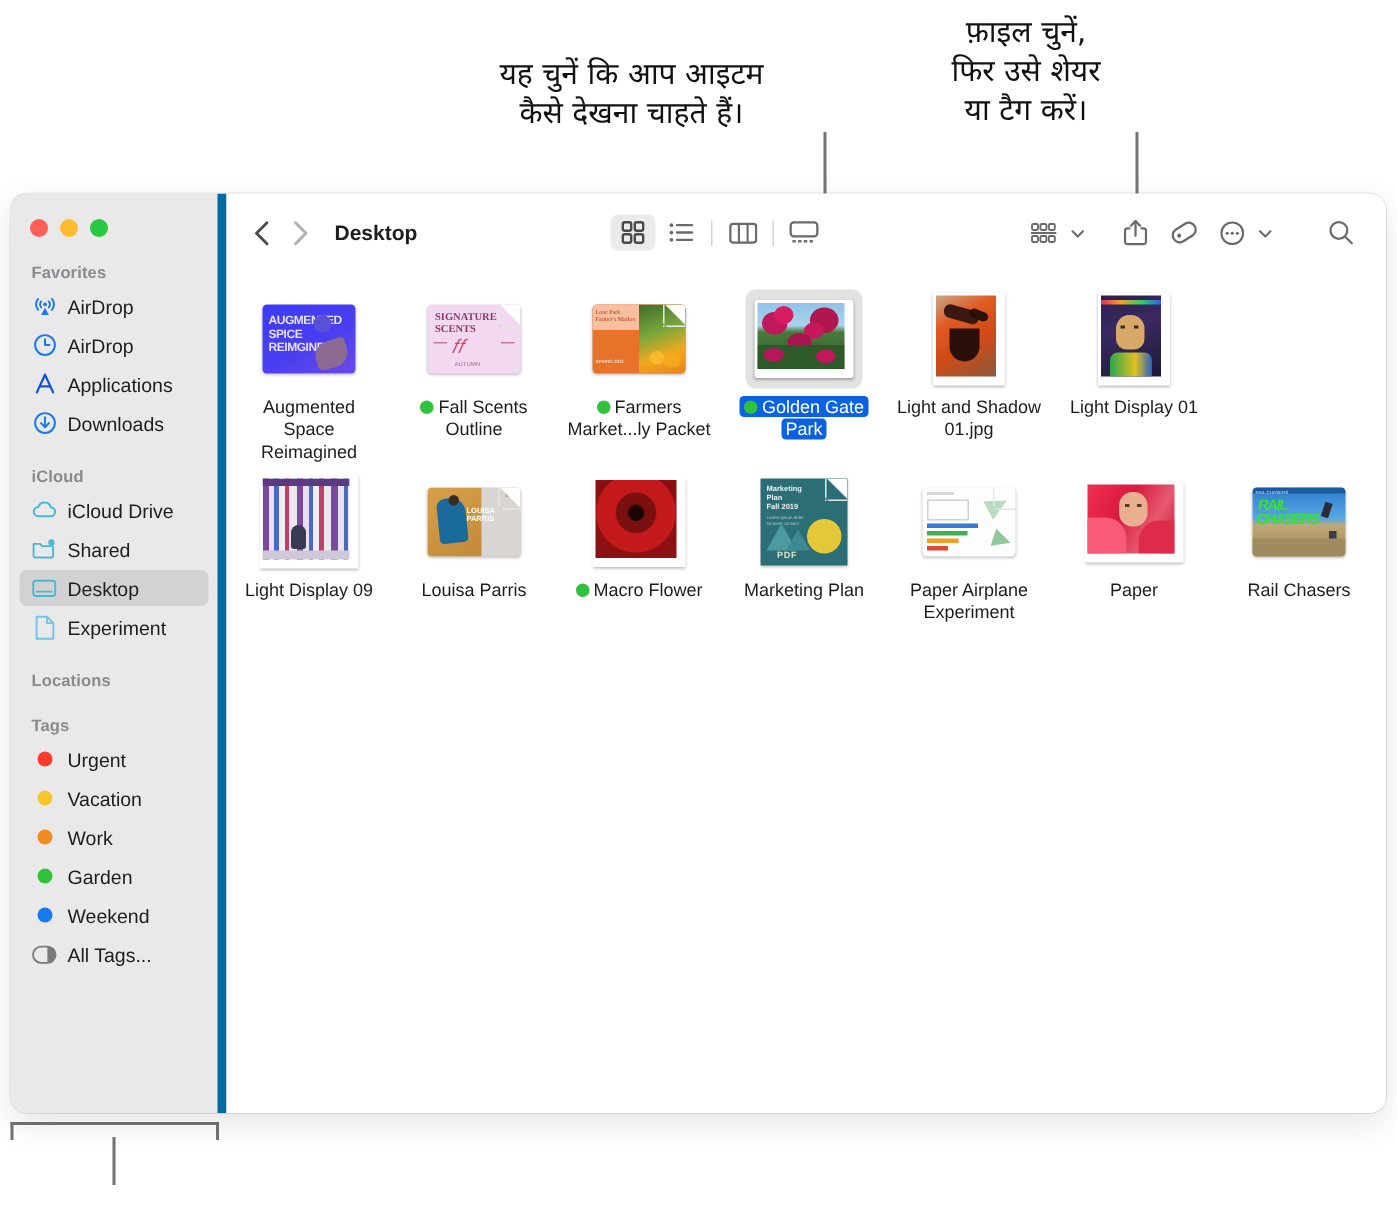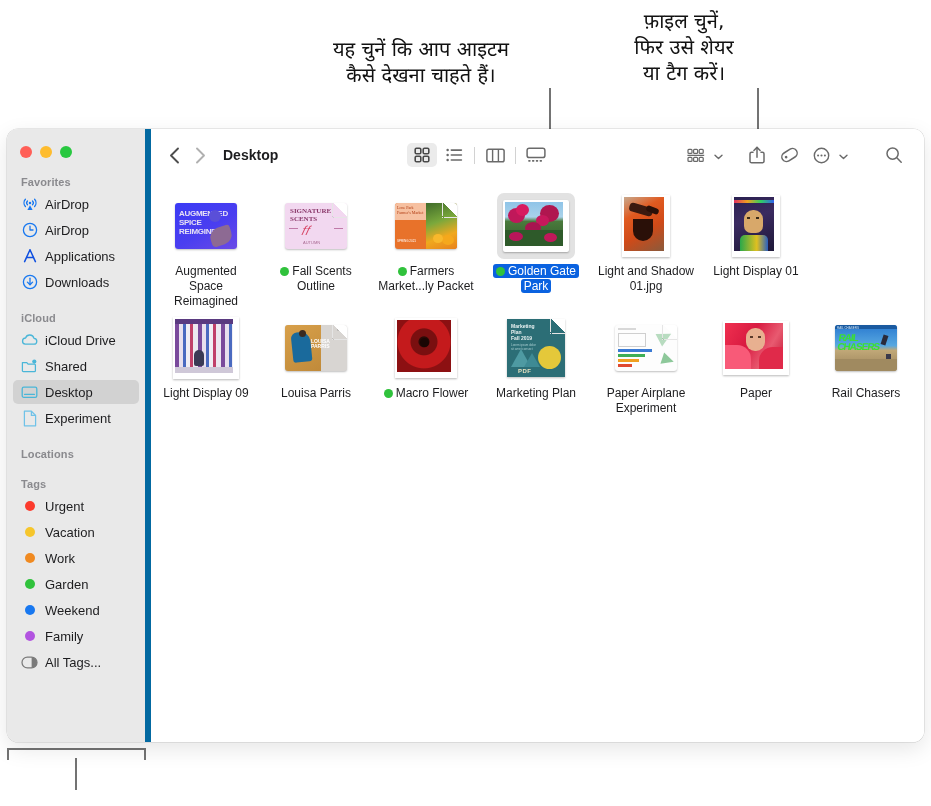--- a/index.html
+++ b/index.html
@@ -404,26 +404,20 @@
             <span class="sb-icon">
               <span class="tag-dot" style="background: rgb(48, 194, 60);"></span>
             </span>
             <span class="sb-label">Garden</span>
           </div>
           <div class="sb-item">
             <span class="sb-icon">
               <span class="tag-dot" style="background: rgb(24, 120, 240);"></span>
             </span>
             <span class="sb-label">Weekend</span>
-          </div>
-          <div class="sb-item">
-            <span class="sb-icon">
-              <span class="tag-dot" style="background: rgb(178, 84, 224);"></span>
-            </span>
-            <span class="sb-label">Family</span>
           </div>
           <div class="sb-item">
             <span class="sb-icon">
               <svg width="17" height="13" viewBox="0 0 17 13">
                 <rect x="1" y="1.1" width="15" height="10.8" rx="5.4" fill="none" stroke="#7a7a7a" stroke-width="1.25"></rect>
       <path d="M10.6 1.1 a5.4 5.4 0 0 1 0 10.8 Z" fill="#7a7a7a"></path>
               </svg>
             </span>
             <span class="sb-label">All Tags...</span>
           </div>

